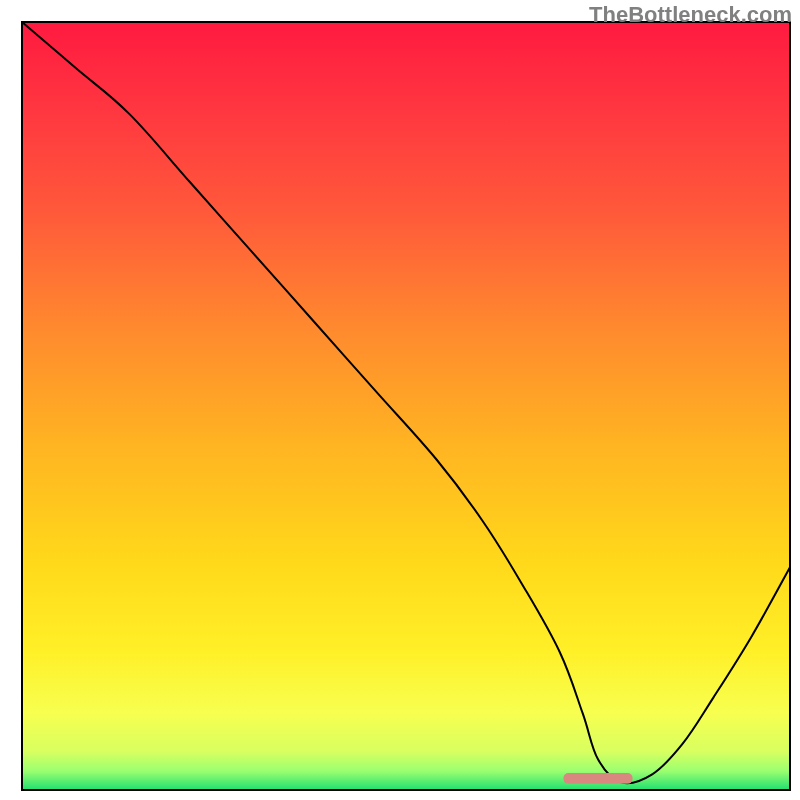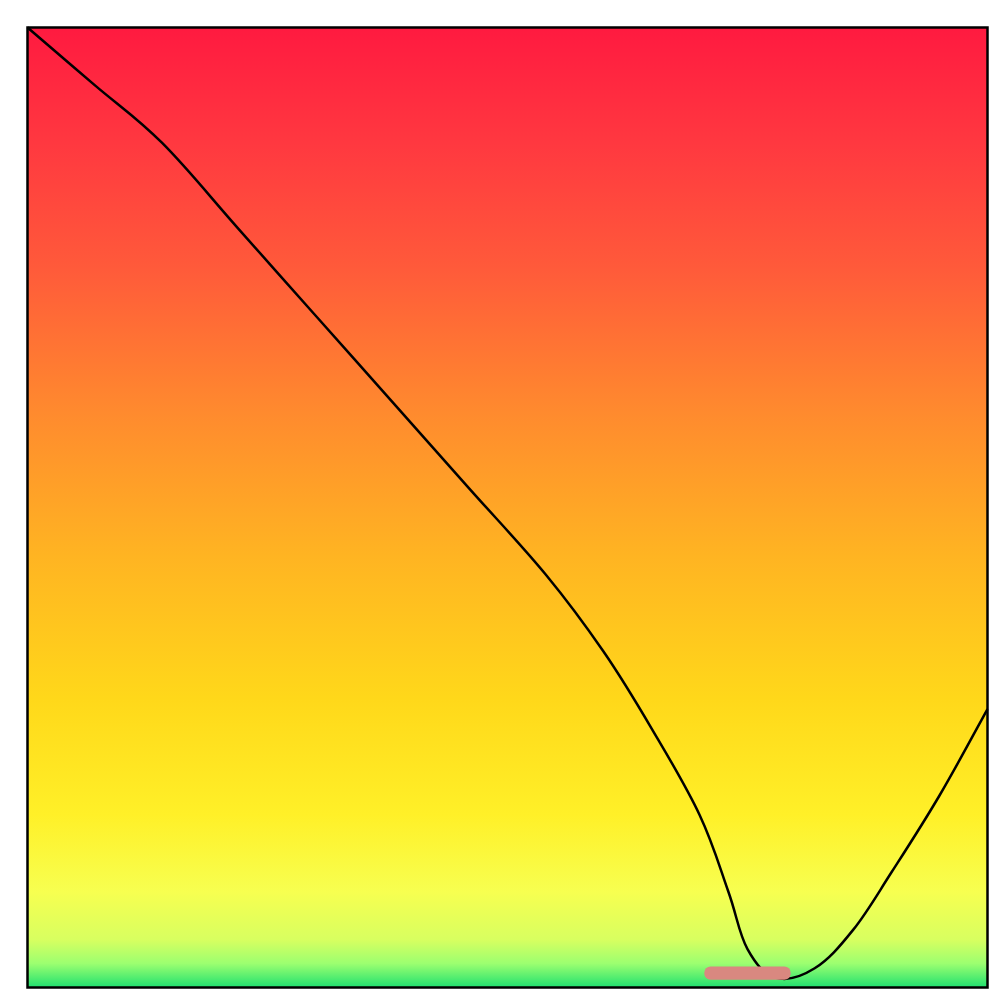--- a/index.html
+++ b/index.html
@@ -27,20 +27,21 @@
   svg.chart {
     position: absolute;
     left: 0;
     top: 0;
   }
 </style>
 </head>
 <body>
 <div class="container">
 
+  <div class="watermark">TheBottleneck.com</div>
 
   <svg class="chart" width="800" height="800">
     <defs>
       <linearGradient id="bg-grad" x1="0" y1="0" x2="0" y2="1">
           <stop offset="0%" stop-color="#ff1a40"></stop>
           <stop offset="12%" stop-color="#ff3840"></stop>
           <stop offset="25%" stop-color="#ff5a3a"></stop>
           <stop offset="40%" stop-color="#ff8a2e"></stop>
           <stop offset="55.00000000000001%" stop-color="#ffb422"></stop>
           <stop offset="70%" stop-color="#ffd81a"></stop>

